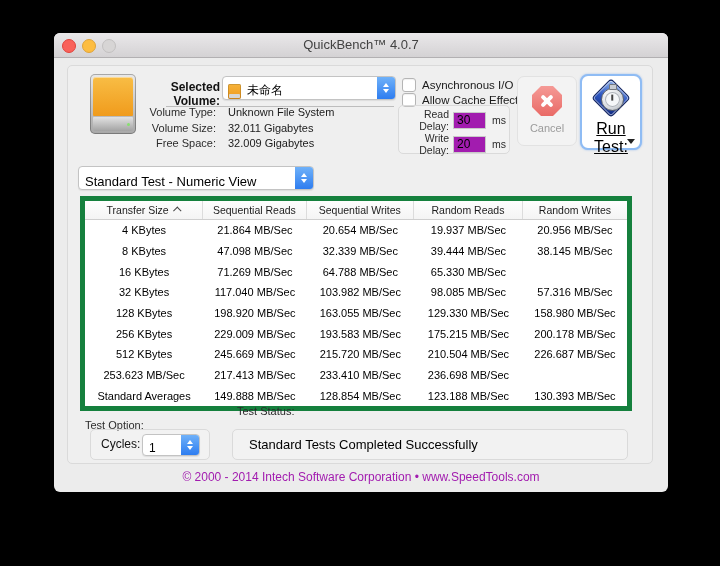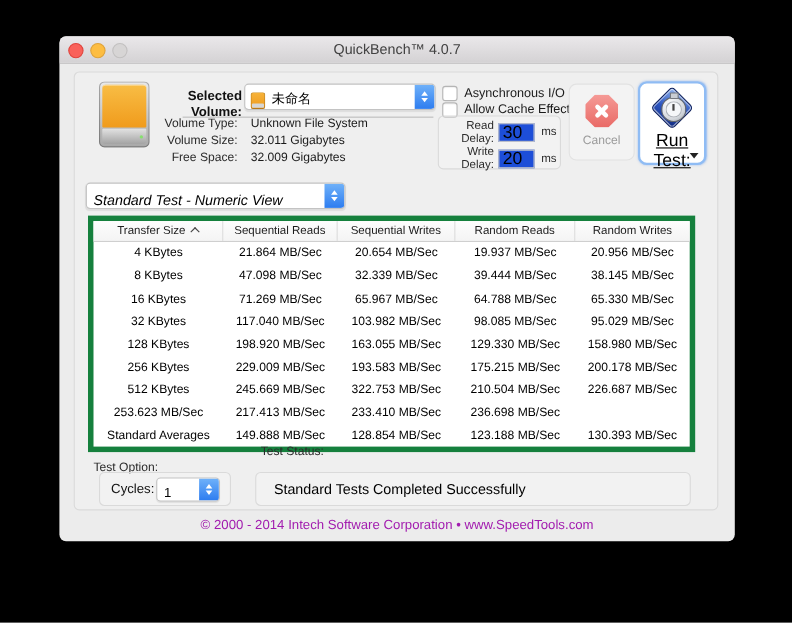--- a/index.html
+++ b/index.html
@@ -74,22 +74,22 @@
   
   .cb-row{left:348px;height:14px;display:flex;align-items:center;gap:6px;}
   .checkbox{width:12px;height:12px;background:#fff;border:1px solid #b5b5b5;border-radius:3px;
     box-shadow:inset 0 1px 1px rgba(0,0,0,.06);}
   .cb-label{font-size:11.5px;color:#1a1a1a;white-space:nowrap;}
 
   
   .delay-box{left:344px;top:72px;width:110px;height:47px;}
   .delay-row{position:absolute;left:0;right:0;display:flex;align-items:center;}
   .delay-row .dl{width:50px;text-align:right;font-size:10.5px;color:#2c2c2c;}
-  .delay-field{width:28px;height:15px;margin-left:4px;background:#1d4ed8;border:1px solid #c9c9c9;
-    font-size:16px;color:#000;line-height:15px;padding-left:3px;}
+  .delay-field{width:28px;height:15px;margin-left:4px;background:#a21caf;border:1px solid #c9c9c9;
+    font-size:12px;color:#000;line-height:15px;padding-left:3px;}
   .delay-unit{margin-left:6px;font-size:10.5px;color:#2c2c2c;}
 
   
   .cancel-btn{left:463px;top:43px;width:58px;height:68px;background:#f3f3f3;border:1px solid #e2e2e2;
     border-radius:7px;text-align:center;}
   .octagon{width:30px;height:30px;margin:9px auto 0;background:linear-gradient(#f59a96,#e96a66);
     clip-path:polygon(30% 0,70% 0,100% 30%,100% 70%,70% 100%,30% 100%,0 70%,0 30%);position:relative;}
   .octagon::before,.octagon::after{content:'';position:absolute;left:50%;top:50%;width:15px;height:4px;
     background:#fff;border-radius:2px;}
   .octagon::before{transform:translate(-50%,-50%) rotate(45deg);}
@@ -109,21 +109,21 @@
   .watch-face{position:absolute;inset:3px;border-radius:50%;background:#f5f7f9;
     box-shadow:inset 0 0 0 1px #aeb3b9;}
   .watch-face::after{content:'';position:absolute;left:50%;top:50%;width:1.5px;height:6px;
     background:#444;transform:translate(-50%,-90%);}
   .run-label{margin-top:2px;font-size:16px;color:#000;text-decoration:underline;}
   .run-caret{position:absolute;right:5px;bottom:4px;width:0;height:0;
     border-left:4px solid transparent;border-right:4px solid transparent;border-top:5px solid #222;}
 
   
   .view-select{left:24px;top:133px;width:234px;height:22px;}
-  .view-select .val{font-size:13px;font-style:italic;}
+  .view-select .val{font-size:13px;}
 
   
   .table{left:26px;top:163px;width:552px;height:215px;background:#fff;border:5px solid #15803d;
     box-sizing:border-box;display:flex;flex-direction:column;}
   .thead{display:grid;grid-template-columns:21.8% 19.1% 19.8% 20.1% 19.2%;height:18px;flex:0 0 18px;
     background:linear-gradient(#fdfdfd,#f4f4f4);border-bottom:1px solid #cfcfcf;}
   .th{display:flex;align-items:center;justify-content:center;gap:6px;font-size:10.5px;color:#1c1c1c;
     border-right:1px solid #dcdcdc;overflow:hidden;white-space:nowrap;}
   .th:last-child{border-right:none;}
   .sort-caret{width:5px;height:5px;border-left:1.5px solid #444;border-top:1.5px solid #444;
@@ -264,49 +264,48 @@
         <div class="tr">
           <div class="td">8 KBytes</div>
           <div class="td">47.098 MB/Sec</div>
           <div class="td">32.339 MB/Sec</div>
           <div class="td">39.444 MB/Sec</div>
           <div class="td">38.145 MB/Sec</div>
         </div>
         <div class="tr">
           <div class="td">16 KBytes</div>
           <div class="td">71.269 MB/Sec</div>
-          <div class="td">65.967 MB/Sec</div>
           <div class="td">64.788 MB/Sec</div>
           <div class="td">65.330 MB/Sec</div>
         </div>
         <div class="tr">
           <div class="td">32 KBytes</div>
           <div class="td">117.040 MB/Sec</div>
           <div class="td">103.982 MB/Sec</div>
           <div class="td">98.085 MB/Sec</div>
-          <div class="td">95.029 MB/Sec</div>
+          <div class="td">57.316 MB/Sec</div>
         </div>
         <div class="tr">
           <div class="td">128 KBytes</div>
           <div class="td">198.920 MB/Sec</div>
           <div class="td">163.055 MB/Sec</div>
           <div class="td">129.330 MB/Sec</div>
           <div class="td">158.980 MB/Sec</div>
         </div>
         <div class="tr">
           <div class="td">256 KBytes</div>
           <div class="td">229.009 MB/Sec</div>
           <div class="td">193.583 MB/Sec</div>
           <div class="td">175.215 MB/Sec</div>
           <div class="td">200.178 MB/Sec</div>
         </div>
         <div class="tr">
           <div class="td">512 KBytes</div>
           <div class="td">245.669 MB/Sec</div>
-          <div class="td">322.753 MB/Sec</div>
+          <div class="td">215.720 MB/Sec</div>
           <div class="td">210.504 MB/Sec</div>
           <div class="td">226.687 MB/Sec</div>
         </div>
         <div class="tr">
           <div class="td">253.623 MB/Sec</div>
           <div class="td">217.413 MB/Sec</div>
           <div class="td">233.410 MB/Sec</div>
           <div class="td">236.698 MB/Sec</div>
         </div>
         <div class="tr">

